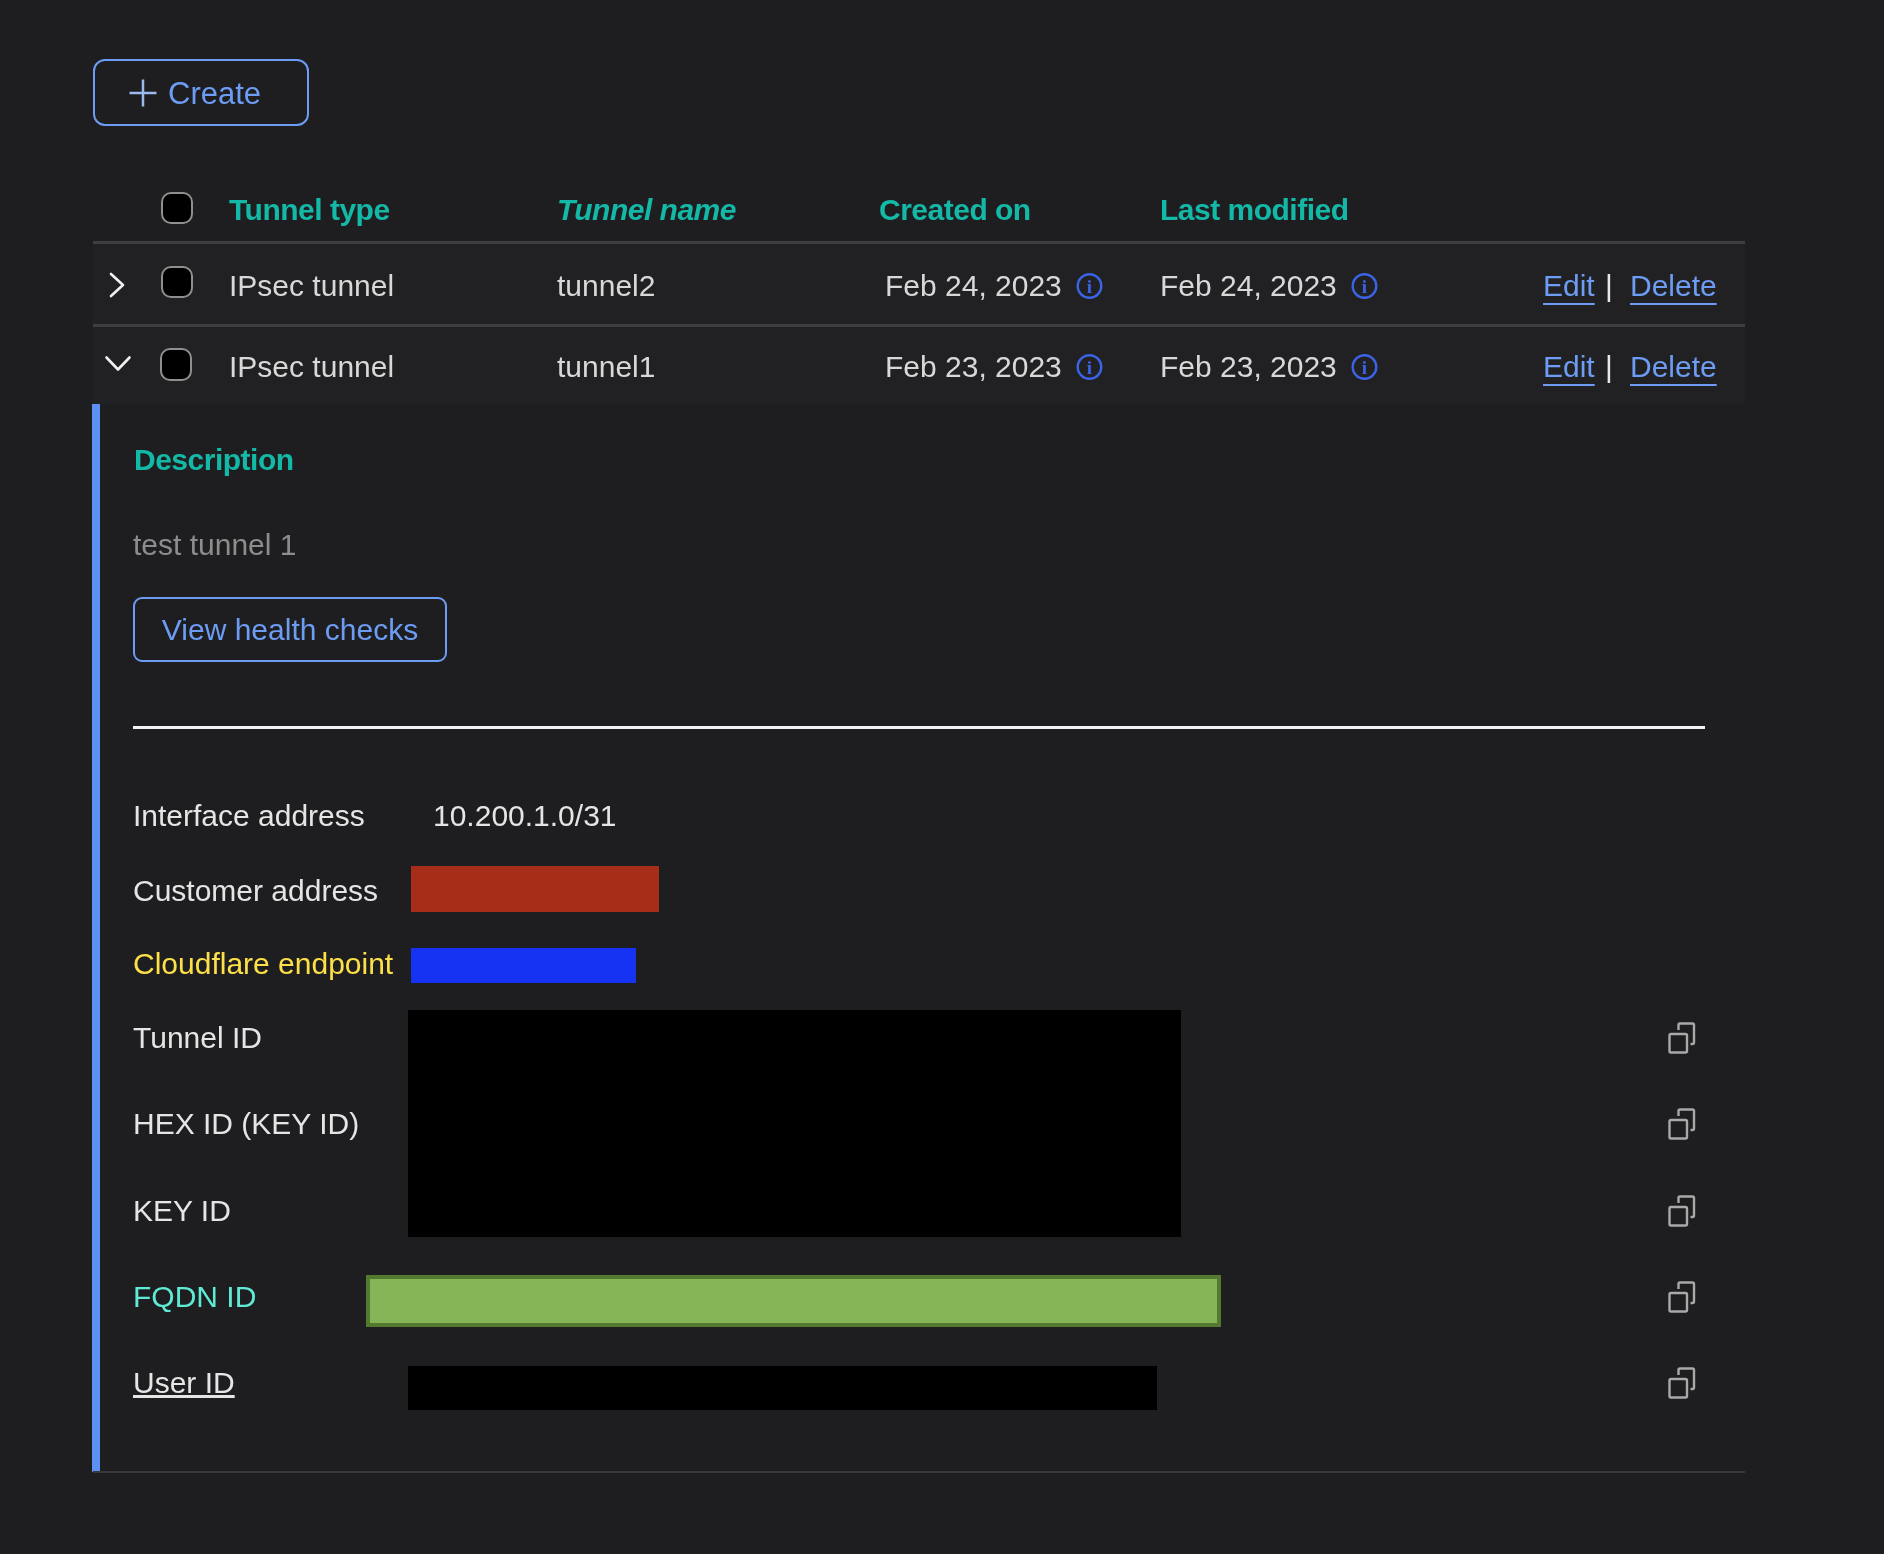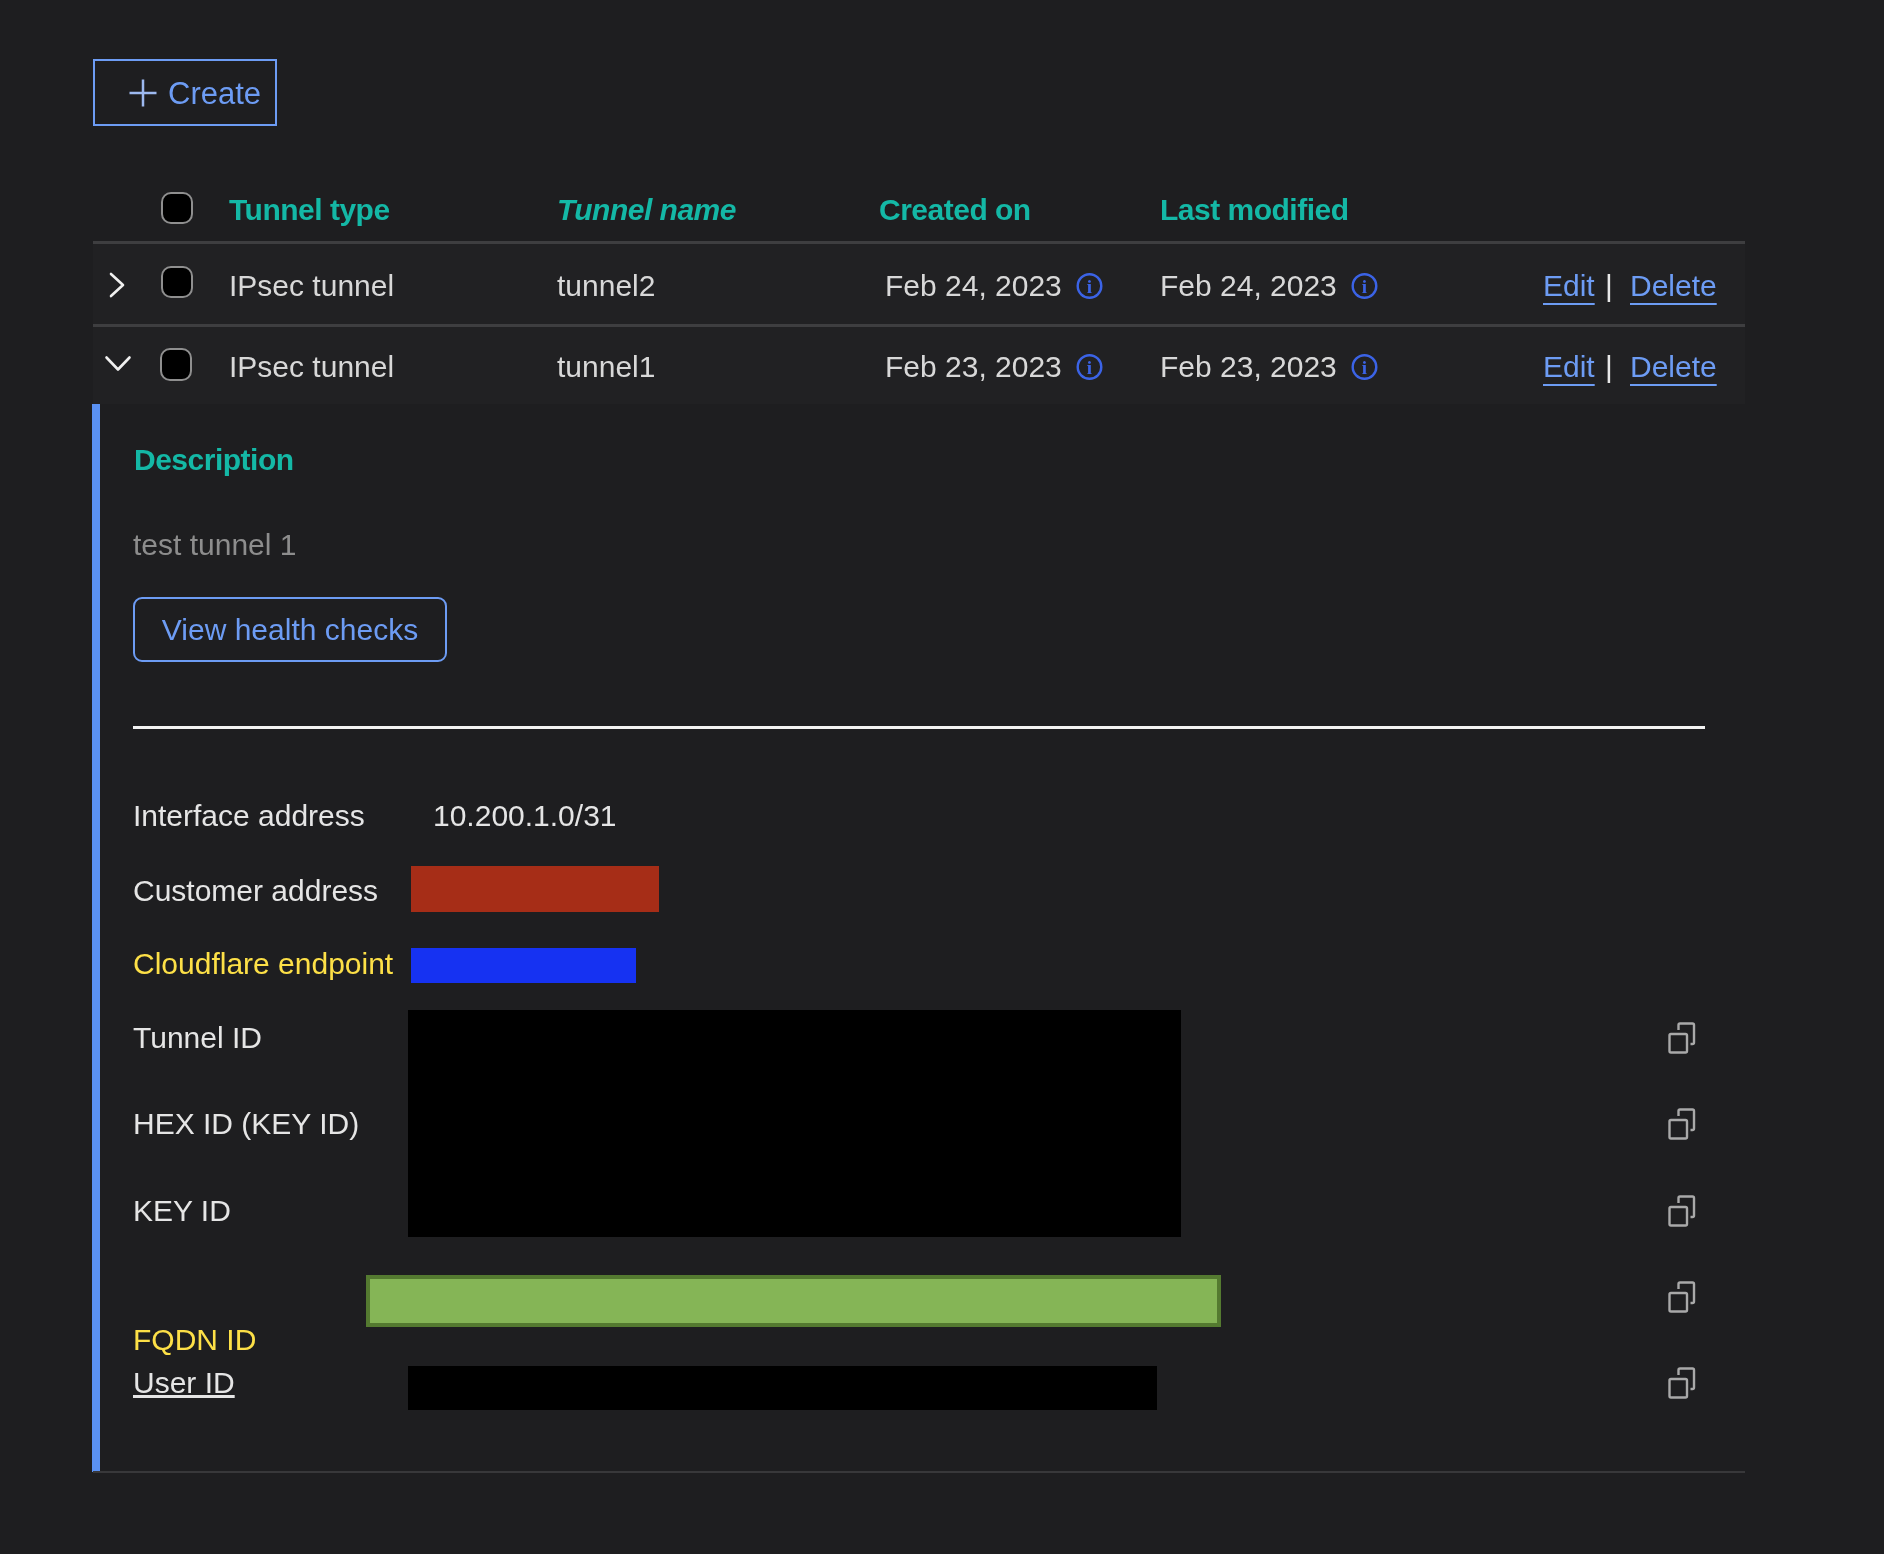--- a/index.html
+++ b/index.html
@@ -14,21 +14,21 @@
   .vc{transform:translateY(-50%);}
   .t{font-size:30px;color:#d8d8d8;white-space:nowrap;line-height:1;}
   .hdr{font-weight:700;color:#14b8a6;letter-spacing:-0.5px;}
   .blue{color:#6d9cf4;}
   .link{color:#6d9cf4;text-decoration:underline;text-underline-offset:7px;text-decoration-thickness:2px;}
   .line{background:#3e3e40;height:3px;}
 </style>
 </head>
 <body>
 
-<div class="abs" style="left:93px;top:59px;width:184px;height:67px;border:2px solid #6d9cf4;border-radius:0;box-sizing:border-box;">
+<div class="abs" style="left:93px;top:59px;width:216px;height:67px;border:2px solid #6d9cf4;border-radius:12px;box-sizing:border-box;">
   <div class="abs vc" style="left:33px;top:50%;">
     <svg width="30" height="30" viewBox="0 0 30 30" style="display:block">
         <path d="M15 1.5 V28.5 M1.5 15 H28.5" stroke="#9db9f0" stroke-width="2.5" fill="none"></path>
       </svg>
   </div>
   <div class="abs vc t blue" style="left:73px;top:50%;font-size:31px;">Create</div>
 </div>
 
 <div class="abs" style="left:161px;top:192px;width:32px;height:32px;background:#000;border:2px solid #8f8f8f;border-radius:10px;box-sizing:border-box;"></div>
 <div class="abs vc t hdr" style="left:229px;top:210px;">Tunnel type</div>
@@ -111,21 +111,21 @@
 <div class="abs" style="left:411px;top:866px;width:248px;height:46px;background:#a62d17;"></div>
 
 <div class="abs vc t" style="left:133px;top:964px;color:#fde047;">Cloudflare endpoint</div>
 <div class="abs" style="left:411px;top:948px;width:225px;height:35px;background:#1632f2;"></div>
 
 <div class="abs vc t" style="left:133px;top:1038px;color:#e5e5e5;">Tunnel ID</div>
 <div class="abs" style="left:408px;top:1010px;width:773px;height:227px;background:#000;"></div>
 <div class="abs vc t" style="left:133px;top:1124px;color:#e5e5e5;">HEX ID (KEY ID)</div>
 <div class="abs vc t" style="left:133px;top:1211px;color:#e5e5e5;">KEY ID</div>
 
-<div class="abs vc t" style="left:133px;top:1297px;color:#fde047;margin-top:43px;">FQDN ID</div>
+<div class="abs vc t" style="left:133px;top:1297px;color:#5eead4;">FQDN ID</div>
 <div class="abs" style="left:366px;top:1275px;width:855px;height:52px;background:#85b556;border:4px solid #547a30;box-sizing:border-box;"></div>
 
 <div class="abs vc t" style="left:133px;top:1383px;color:#e5e5e5;text-decoration:underline;">User ID</div>
 <div class="abs" style="left:408px;top:1366px;width:749px;height:44px;background:#000;"></div>
 
 <div class="abs vc" style="left:1668px;top:1038px;">
     <svg width="28" height="32" viewBox="0 0 28 32" style="display:block">
       <rect x="10.5" y="1.5" width="15.5" height="20.5" rx="1.5" stroke="#a9a9a9" stroke-width="2.4" fill="none"></rect>
       <rect x="-2" y="8" width="24.5" height="26" fill="#1e1e20"></rect>
       <rect x="1.5" y="12" width="17.5" height="18.5" rx="1.5" stroke="#a9a9a9" stroke-width="2.4" fill="none"></rect>

